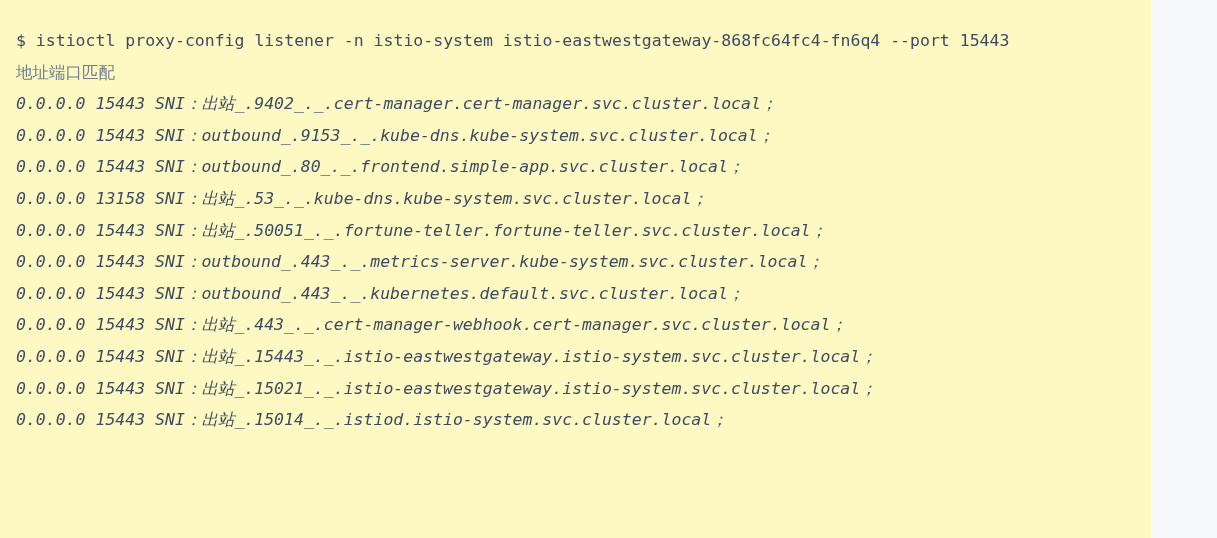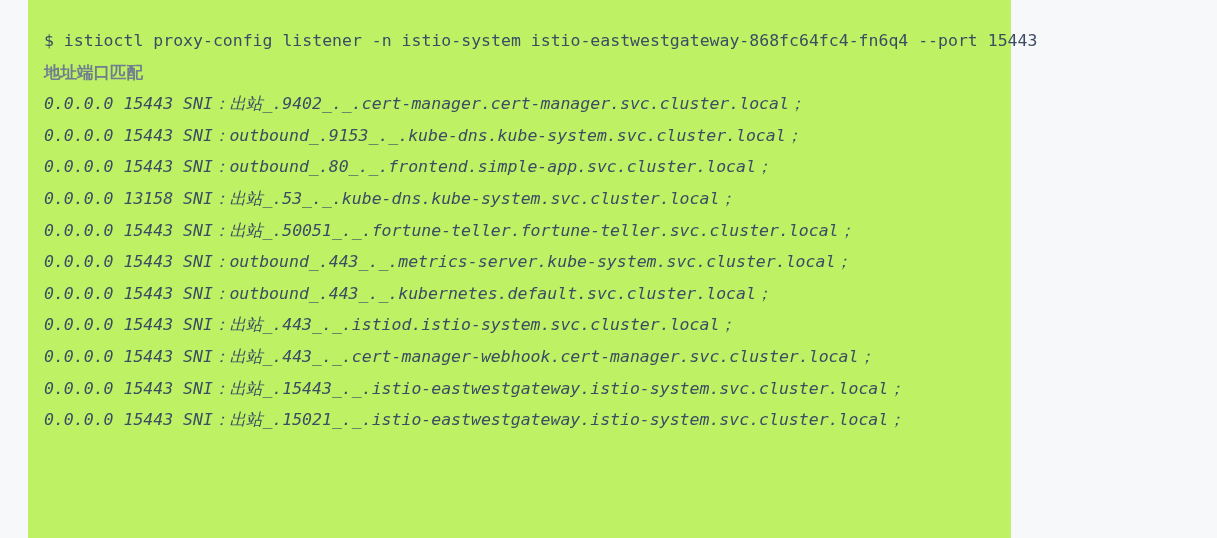--- a/index.html
+++ b/index.html
@@ -10,45 +10,44 @@
   }
 
   body {
     width: 1217px;
     height: 538px;
     overflow: hidden;
     font-family: "DejaVu Sans Mono", "Liberation Mono", monospace;
   }
 
   .terminal {
-    width: 983px;
+    width: 1151px;
     height: 538px;
     box-sizing: border-box;
-    background: #bef264;
+    background: #fef9c3;
     padding: 25px 0 0 16px;
-    margin-left: 28px;
   }
 
   .line {
     font-family: "DejaVu Sans Mono", "Liberation Mono", monospace;
     font-size: 16.5px;
     line-height: 31.6px;
     white-space: pre;
     letter-spacing: 0px;
     color: #3b4c63;
   }
 
   .line.command {
     color: #3b4c63;
     font-weight: 400;
   }
 
   .line.header-row {
     color: #6f7d8f;
-    font-weight: 700;
+    font-weight: 400;
   }
 
   .line.entry {
     color: #3b4c63;
     font-style: italic;
   }
 </style>
 </head>
 <body>
 
@@ -58,18 +57,18 @@
 
   <div class="line header-row">地址端口匹配</div>
 
   <div class="line entry">0.0.0.0 15443 SNI：出站_.9402_._.cert-manager.cert-manager.svc.cluster.local；</div>
   <div class="line entry">0.0.0.0 15443 SNI：outbound_.9153_._.kube-dns.kube-system.svc.cluster.local；</div>
   <div class="line entry">0.0.0.0 15443 SNI：outbound_.80_._.frontend.simple-app.svc.cluster.local；</div>
   <div class="line entry">0.0.0.0 13158 SNI：出站_.53_._.kube-dns.kube-system.svc.cluster.local；</div>
   <div class="line entry">0.0.0.0 15443 SNI：出站_.50051_._.fortune-teller.fortune-teller.svc.cluster.local；</div>
   <div class="line entry">0.0.0.0 15443 SNI：outbound_.443_._.metrics-server.kube-system.svc.cluster.local；</div>
   <div class="line entry">0.0.0.0 15443 SNI：outbound_.443_._.kubernetes.default.svc.cluster.local；</div>
-  <div class="line entry">0.0.0.0 15443 SNI：出站_.443_._.istiod.istio-system.svc.cluster.local；</div>
   <div class="line entry">0.0.0.0 15443 SNI：出站_.443_._.cert-manager-webhook.cert-manager.svc.cluster.local；</div>
   <div class="line entry">0.0.0.0 15443 SNI：出站_.15443_._.istio-eastwestgateway.istio-system.svc.cluster.local；</div>
   <div class="line entry">0.0.0.0 15443 SNI：出站_.15021_._.istio-eastwestgateway.istio-system.svc.cluster.local；</div>
+  <div class="line entry">0.0.0.0 15443 SNI：出站_.15014_._.istiod.istio-system.svc.cluster.local；</div>
 
 </div>
 
 </body></html>

